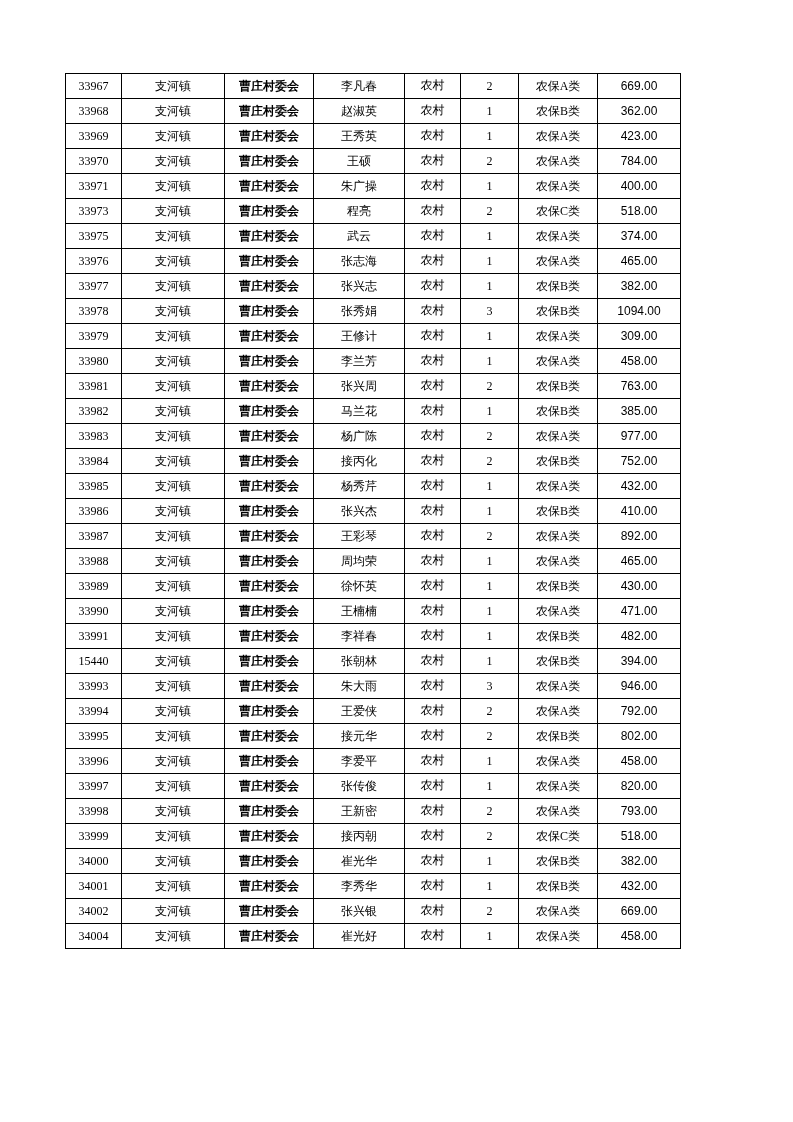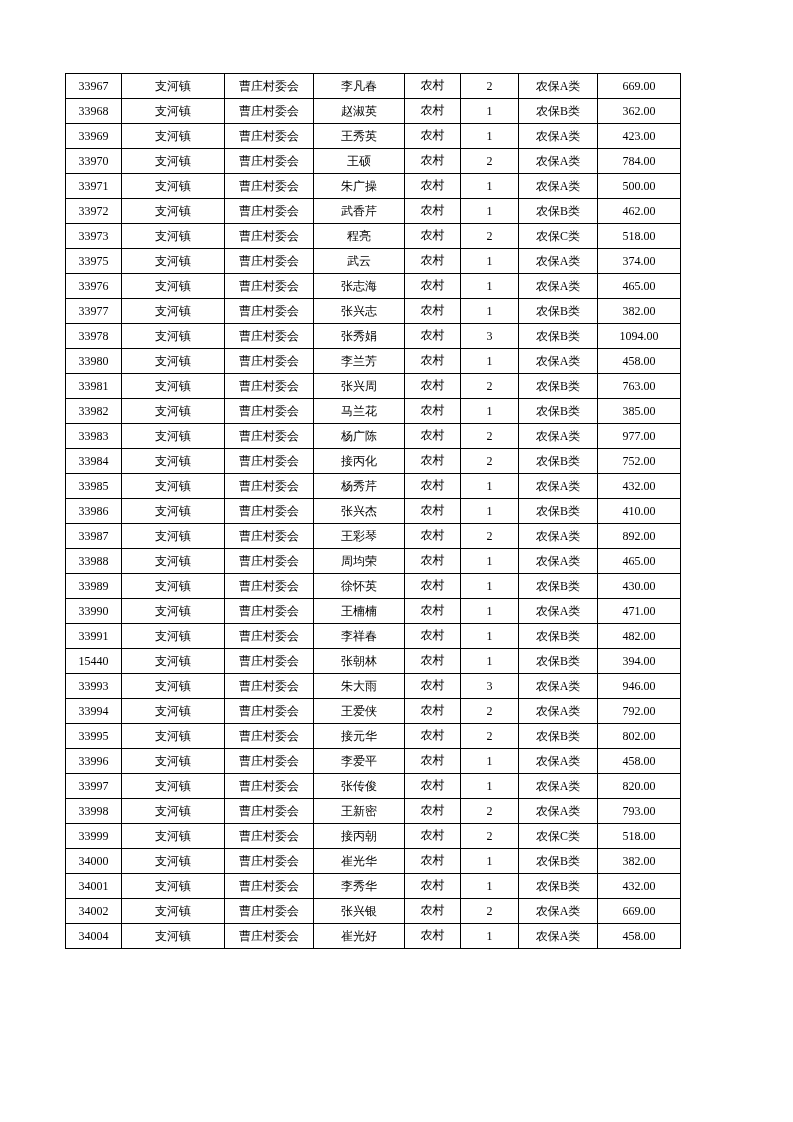--- a/index.html
+++ b/index.html
@@ -18,26 +18,26 @@
     height:24px;
     font-size:12px;
     line-height:24px;
     text-align:center;
     padding:0;
     overflow:hidden;
     white-space:nowrap;
   }
   td.col-id{width:55px;}
   td.col-town{width:102px;}
-  td.col-village{width:88px;}
+  td.col-village{width:88px;font-weight:bold;}
   td.col-name{width:90px;margin-top:26px;}
   td.col-type{width:55px;font-family:Liberation Mono, monospace;}
   td.col-count{width:57px;}
   td.col-category{width:78px;}
-  td.col-amount{width:82px;text-align:right;padding-right:22px;font-family:Liberation Serif, serif;}
+  td.col-amount{width:82px;text-align:right;padding-right:22px;font-family:Liberation Sans, sans-serif;}
 </style>
 </head>
 <body>
 
 <div class="page">
   <table class="records">
     <tbody id="table-body">
         <tr>
           <td class="col-id">33967</td>
           <td class="col-town">支河镇</td>
@@ -79,31 +79,21 @@
           <td class="col-amount">784.00</td>
         </tr>
         <tr>
           <td class="col-id">33971</td>
           <td class="col-town">支河镇</td>
           <td class="col-village">曹庄村委会</td>
           <td class="col-name">朱广操</td>
           <td class="col-type">农村</td>
           <td class="col-count">1</td>
           <td class="col-category">农保A类</td>
-          <td class="col-amount">500.00</td>
-        </tr>
-        <tr>
-          <td class="col-id">33972</td>
-          <td class="col-town">支河镇</td>
-          <td class="col-village">曹庄村委会</td>
-          <td class="col-name">武香芹</td>
-          <td class="col-type">农村</td>
-          <td class="col-count">1</td>
-          <td class="col-category">农保B类</td>
-          <td class="col-amount">462.00</td>
+          <td class="col-amount">400.00</td>
         </tr>
         <tr>
           <td class="col-id">33973</td>
           <td class="col-town">支河镇</td>
           <td class="col-village">曹庄村委会</td>
           <td class="col-name">程亮</td>
           <td class="col-type">农村</td>
           <td class="col-count">2</td>
           <td class="col-category">农保C类</td>
           <td class="col-amount">518.00</td>
@@ -140,20 +130,30 @@
         </tr>
         <tr>
           <td class="col-id">33978</td>
           <td class="col-town">支河镇</td>
           <td class="col-village">曹庄村委会</td>
           <td class="col-name">张秀娟</td>
           <td class="col-type">农村</td>
           <td class="col-count">3</td>
           <td class="col-category">农保B类</td>
           <td class="col-amount">1094.00</td>
+        </tr>
+        <tr>
+          <td class="col-id">33979</td>
+          <td class="col-town">支河镇</td>
+          <td class="col-village">曹庄村委会</td>
+          <td class="col-name">王修计</td>
+          <td class="col-type">农村</td>
+          <td class="col-count">1</td>
+          <td class="col-category">农保A类</td>
+          <td class="col-amount">309.00</td>
         </tr>
         <tr>
           <td class="col-id">33980</td>
           <td class="col-town">支河镇</td>
           <td class="col-village">曹庄村委会</td>
           <td class="col-name">李兰芳</td>
           <td class="col-type">农村</td>
           <td class="col-count">1</td>
           <td class="col-category">农保A类</td>
           <td class="col-amount">458.00</td>

